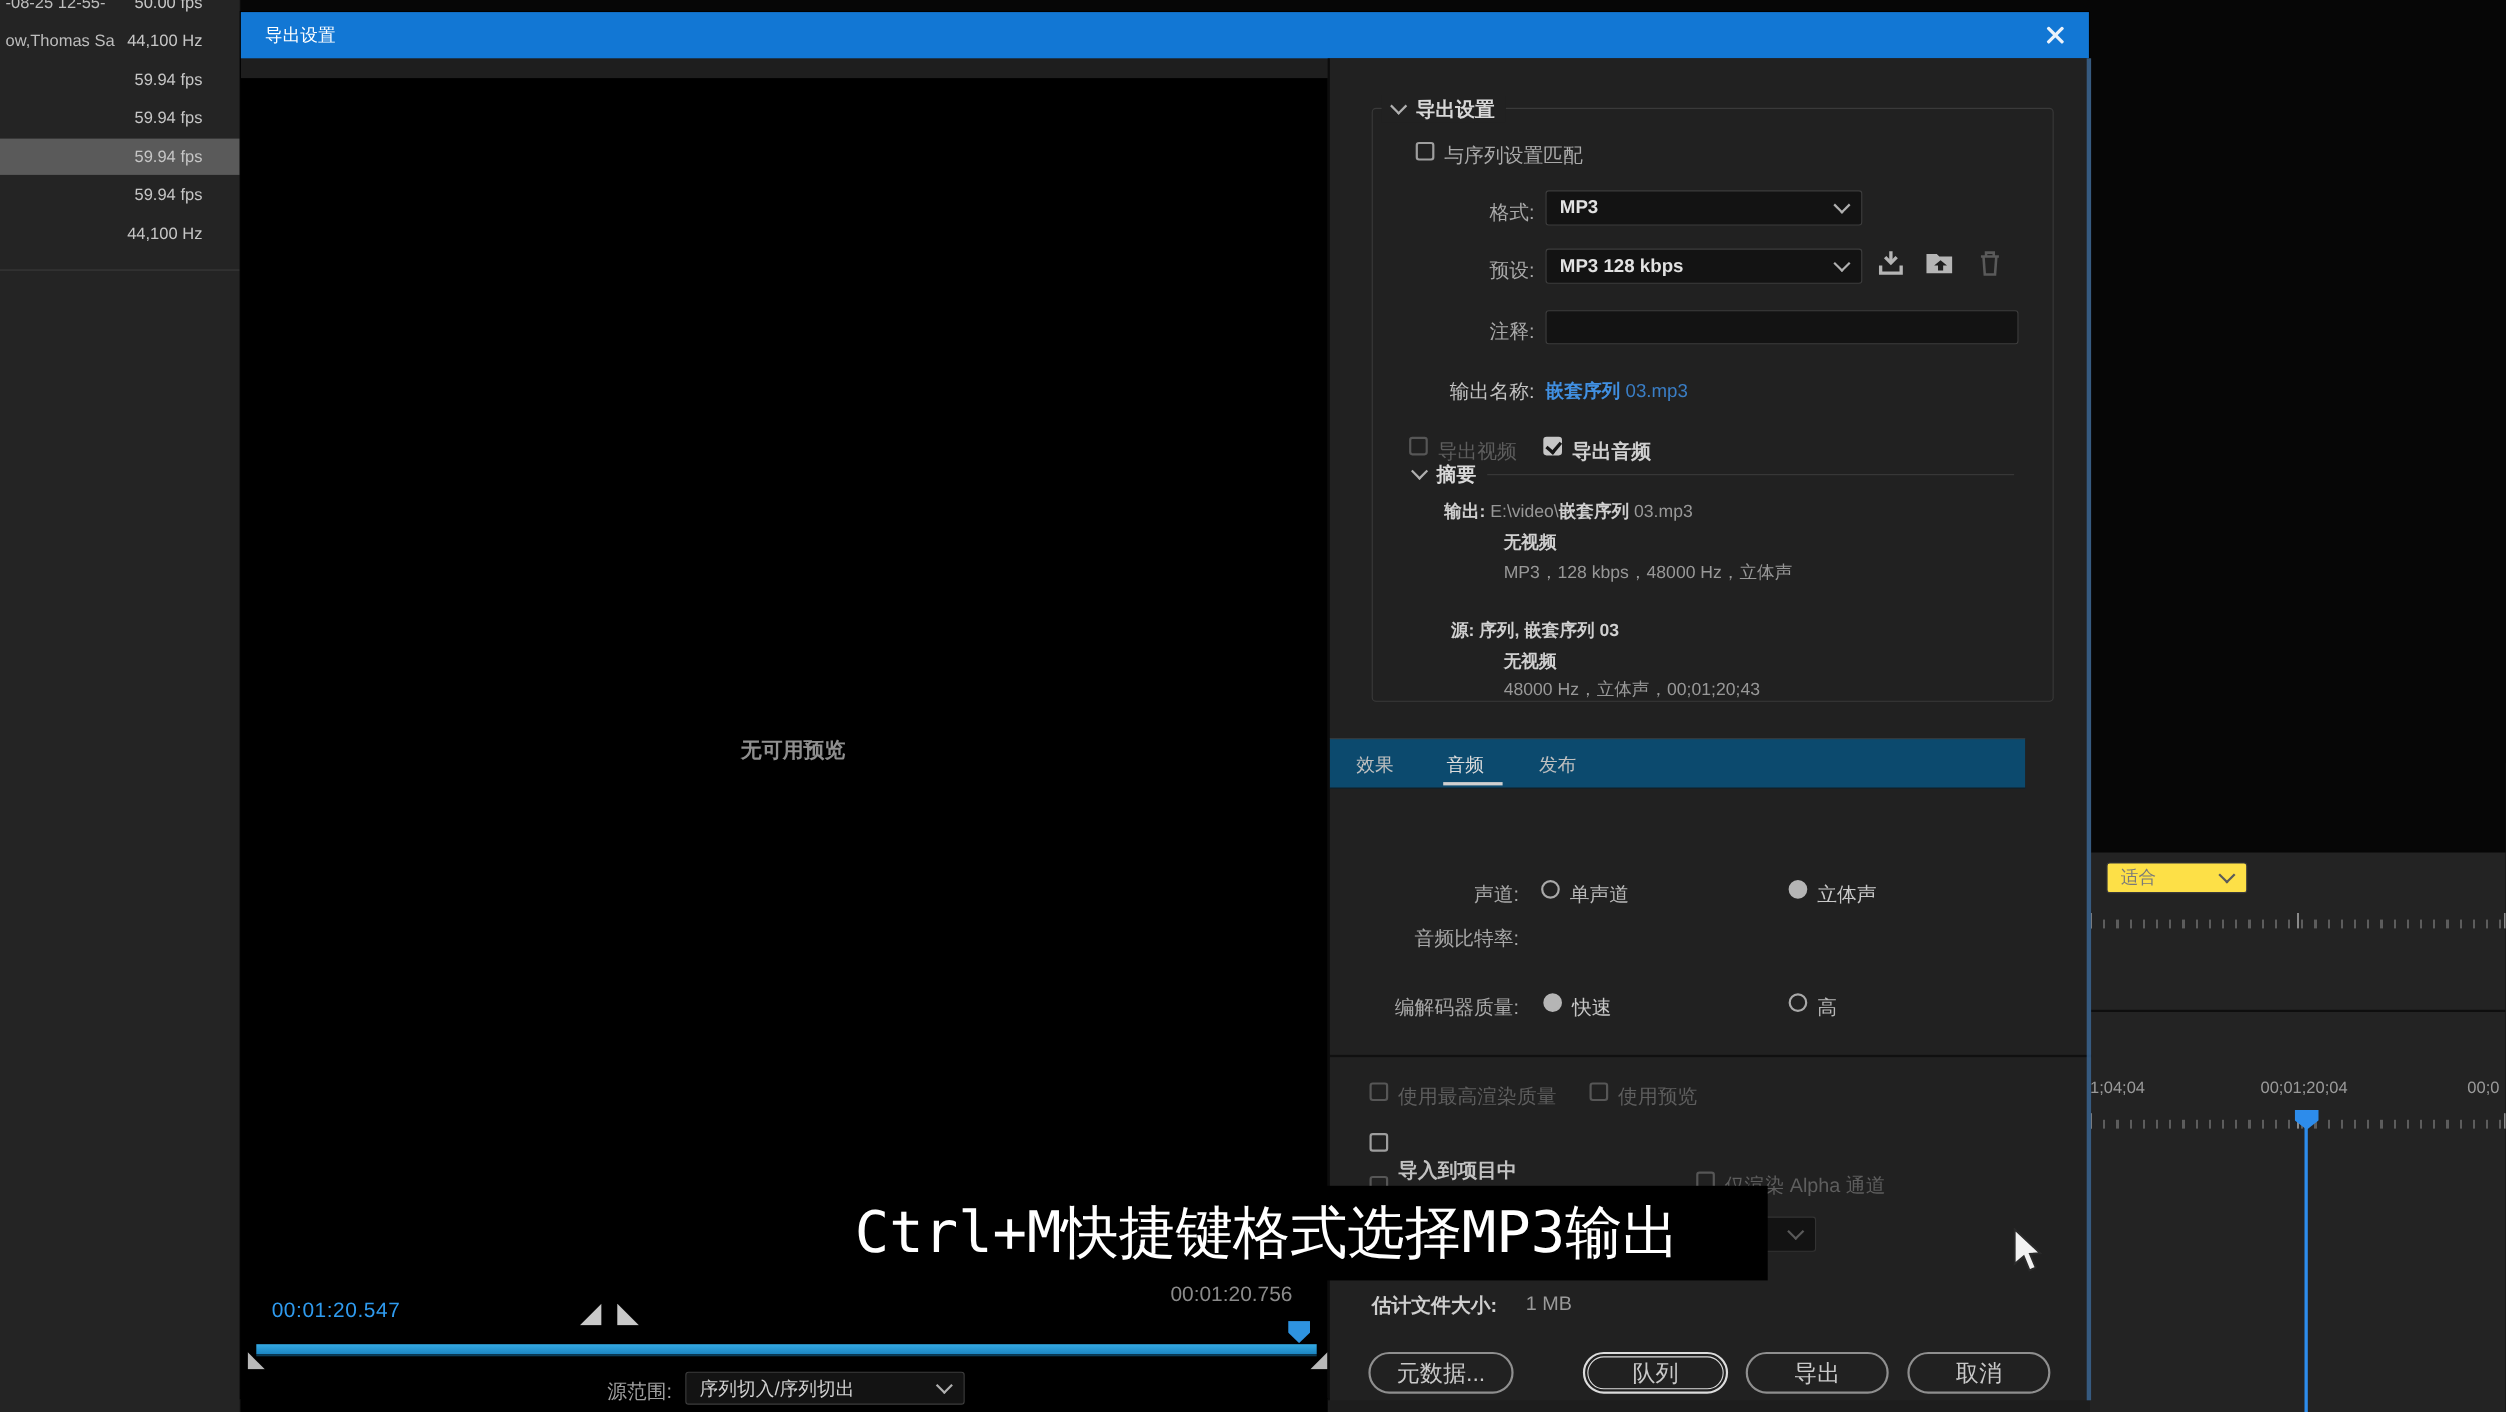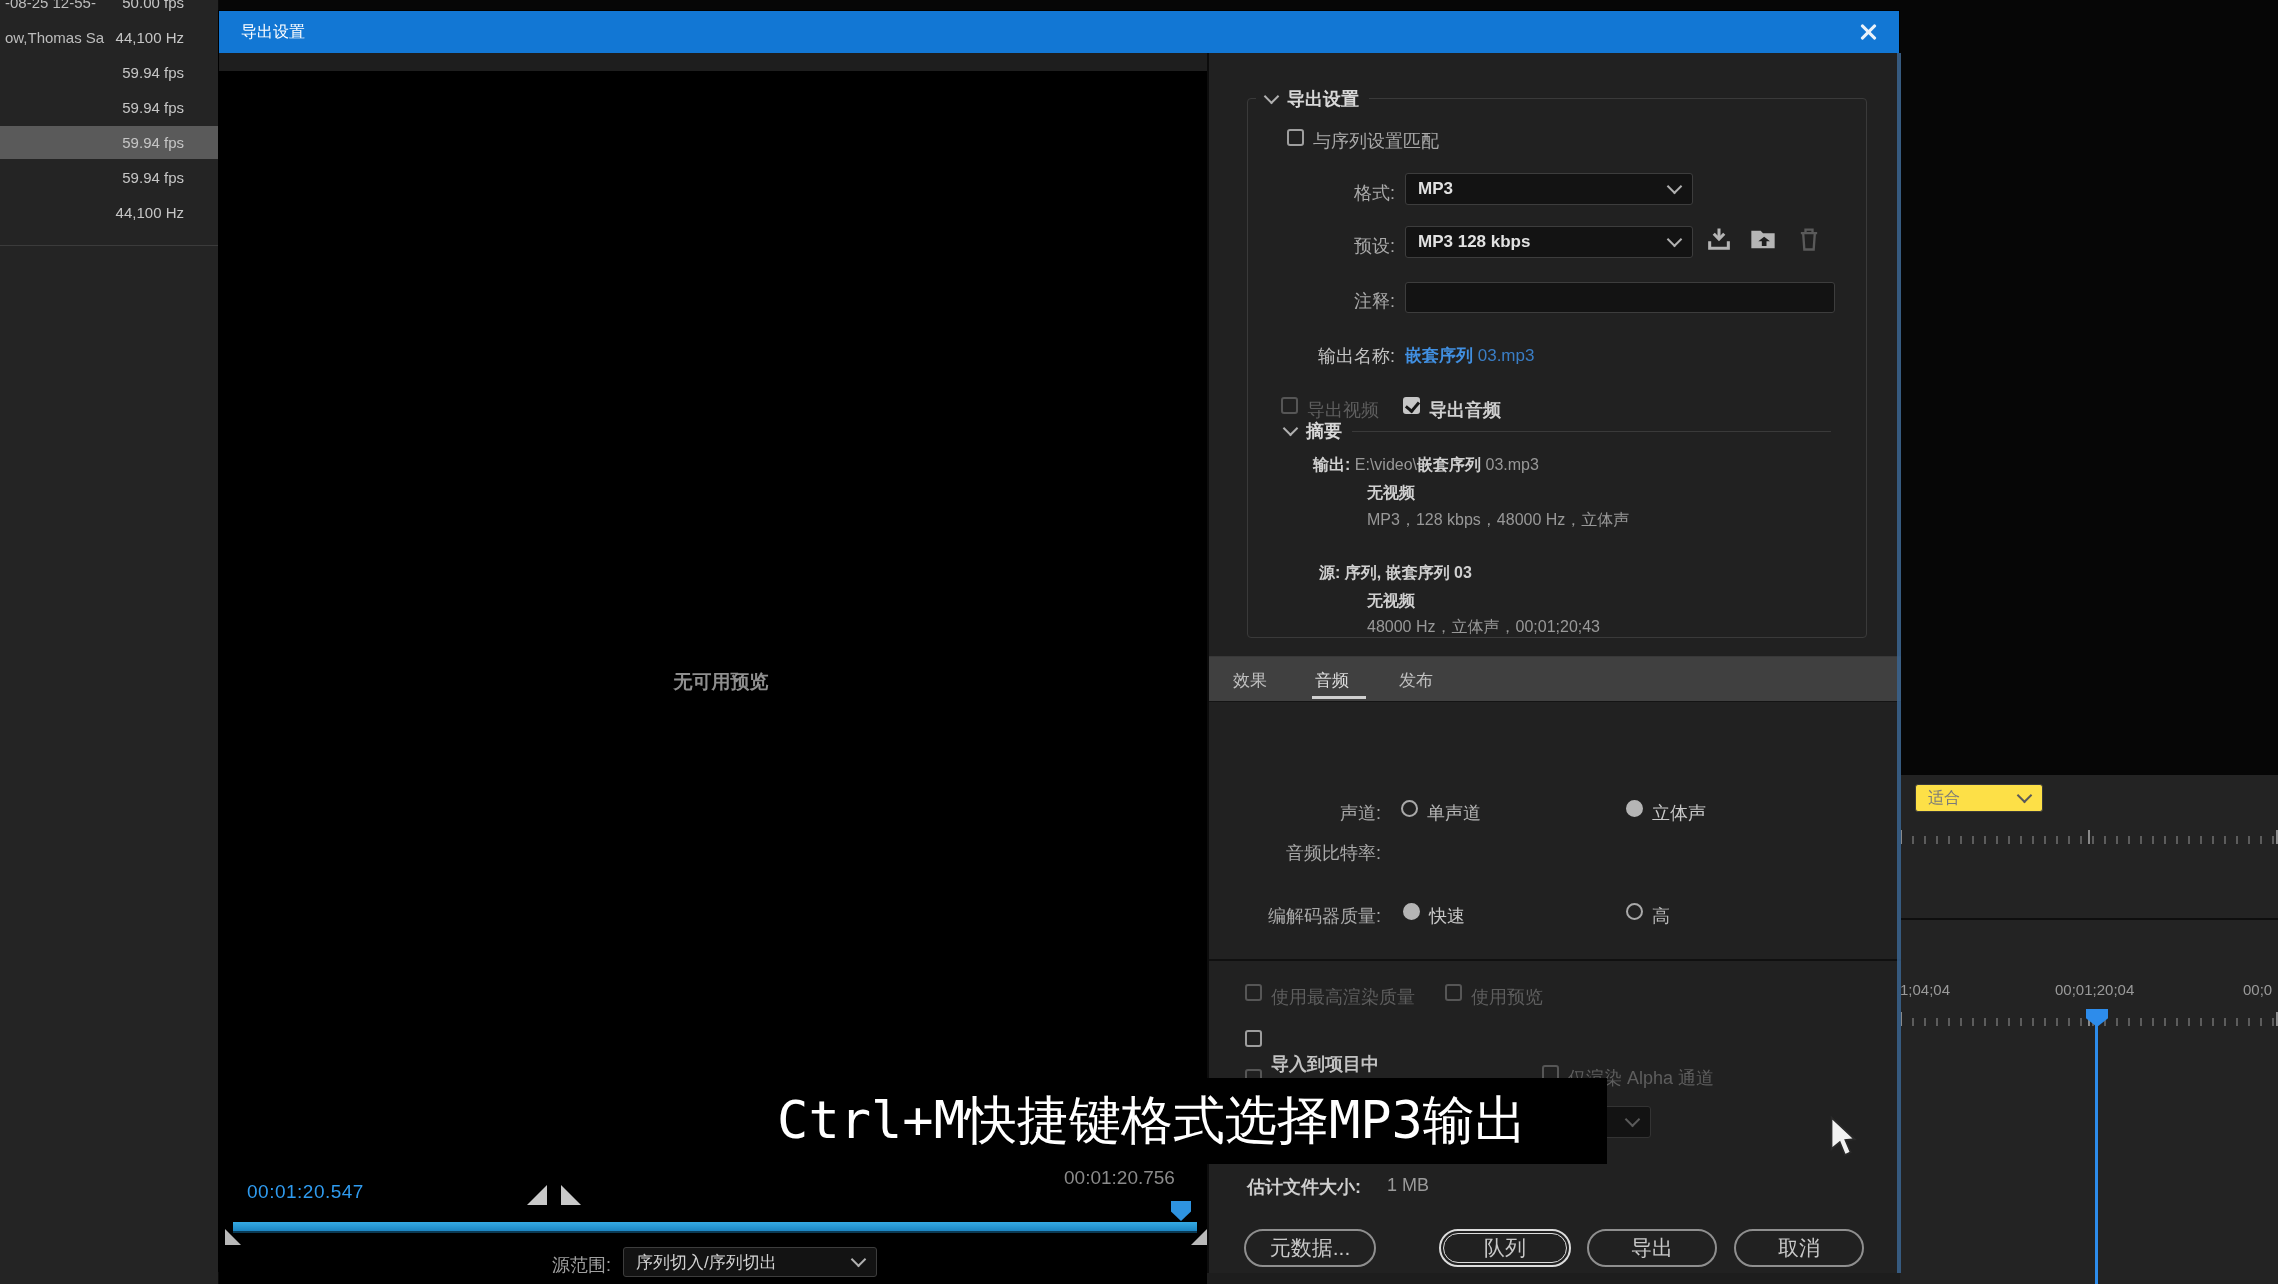--- a/index.html
+++ b/index.html
@@ -60,21 +60,21 @@
   .tl-time{position:absolute;font-size:15px;color:#9a9a9a;white-space:nowrap}
   
   .dialog{position:absolute;left:218px;top:10px;width:1682px;height:1262px;background:#1e1e1e;
       border:1px solid #000;box-sizing:border-box;z-index:10}
   .titlebar{position:absolute;left:0;top:0;width:100%;height:42px;background:#1277d4}
   .titlebar .t{position:absolute;left:22px;top:11px;color:#fff;font-size:16px}
   .preview-pane{position:absolute;left:0;top:60px;width:988px;height:1220px;background:#000000}
   .v-div{position:absolute;left:988px;top:42px;width:2px;height:1220px;background:#0c0c0c}
   .right-pane{position:absolute;left:990px;top:42px;width:692px;height:1220px;background:#212121}
   .scroll-edge{position:absolute;right:0;top:0;width:4px;height:100%;background:#3a648f;opacity:.85}
-  .tabs{position:absolute;left:0;top:603px;width:692px;height:46px;background:#404040;
+  .tabs{position:absolute;left:0;top:618px;width:632px;height:46px;background:#0c4a6e;
       border-top:1px solid #383838;border-bottom:1px solid #141414;box-sizing:border-box}
   .tab{position:absolute;top:12px;font-size:17px;color:#c0c0c0}
   .tab.active{color:#dcdcdc;font-weight:normal}
   .tab-underline{position:absolute;left:103px;top:39px;width:54px;height:3px;background:#d0d0d0}
   .sumtxt{position:absolute;font-size:16px;color:#989898;white-space:nowrap}
   .sumtxt b{color:#d0d0d0}
   
   .caption{position:absolute;left:697px;top:1078px;width:910px;height:86px;background:#000;z-index:20;
       display:flex;align-items:center;justify-content:center;color:#fff;font-size:52px;
       font-family:"DejaVu Sans Mono",monospace;white-space:nowrap}

